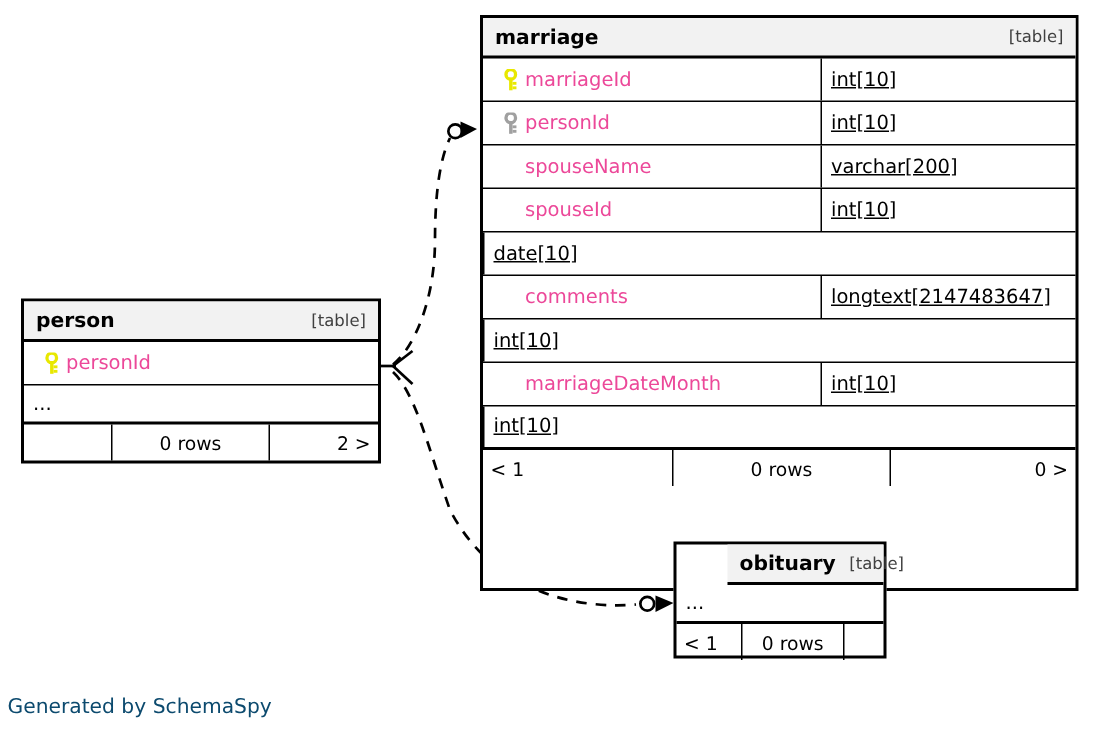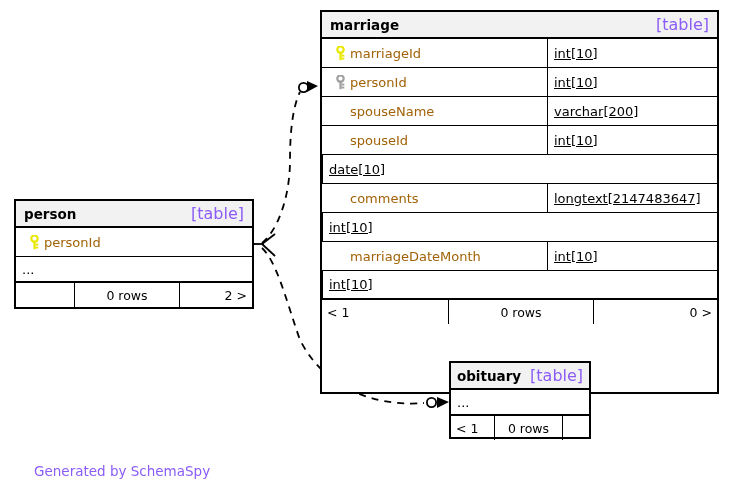--- a/index.html
+++ b/index.html
@@ -43,45 +43,46 @@
     padding: 0 8px;
     height: 27px;
   }
   .t-title {
     font-weight: bold;
     font-size: 13.5px;
     color: #000000;
     white-space: nowrap;
   }
   .t-tag {
-    font-size: 16px;
-    color: #8b5cf6;
+    font-size: 11px;
+    color: #404040;
     white-space: nowrap;
   }
   .hdr-compact {
-    justify-content: center;
+    justify-content: flex-start;
+    margin-left: 34px;
   }
   .hdr-compact .t-tag {
     margin-left: 9px;
   }
   .t-row {
     display: flex;
     align-items: stretch;
     height: 29px;
     border-bottom: 1px solid #000000;
     box-sizing: border-box;
   }
   .t-row.last-row {
     border-bottom: 2px solid #000000;
   }
   .col-name {
     display: flex;
     align-items: center;
     font-size: 13px;
-    color: #a16207;
+    color: #ec4899;
     padding-left: 8px;
     box-sizing: border-box;
     white-space: nowrap;
     overflow: hidden;
   }
   .col-type {
     display: flex;
     align-items: center;
     font-size: 13px;
     color: #000000;
@@ -148,24 +149,24 @@
   #tbl-person .f-right { width: 72px; }
 
   
   #tbl-obituary { left: 449px; top: 361px; width: 142px; height: 78px; }
   #tbl-obituary .f-left  { width: 43px; }
   #tbl-obituary .f-mid   { width: 69px; }
   #tbl-obituary .f-right { width: 26px; }
 
   #credit {
     position: absolute;
-    left: 34px;
+    left: 5px;
     top: 463px;
     font-size: 13.5px;
-    color: #8b5cf6;
+    color: #0c4a6e;
     white-space: nowrap;
   }
 </style>
 </head>
 <body>
 
 <div id="canvas">
 
   <svg class="edges" viewBox="0 0 736 493" width="736" height="493">
 

